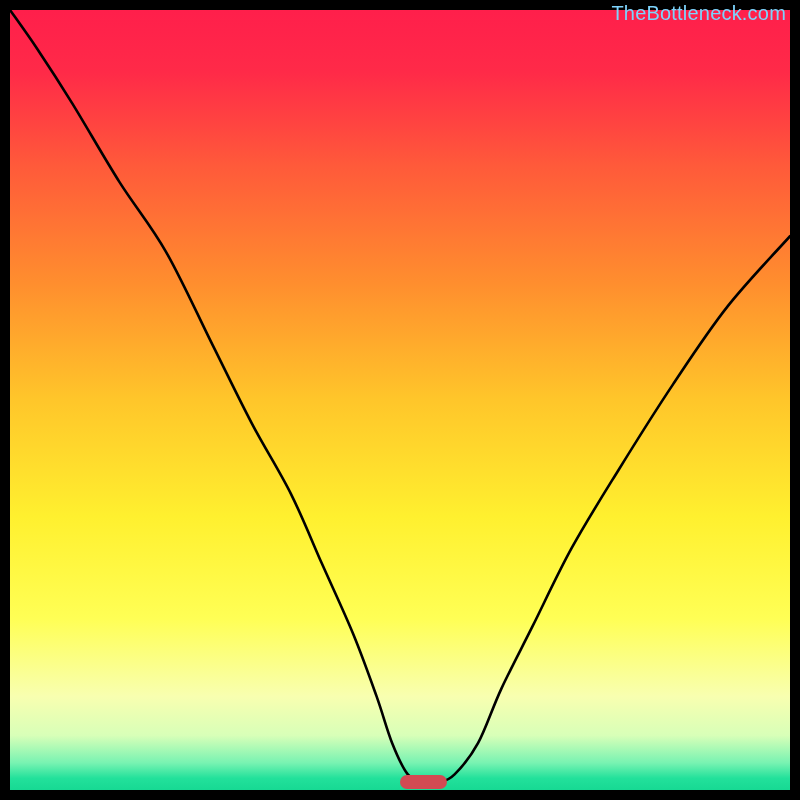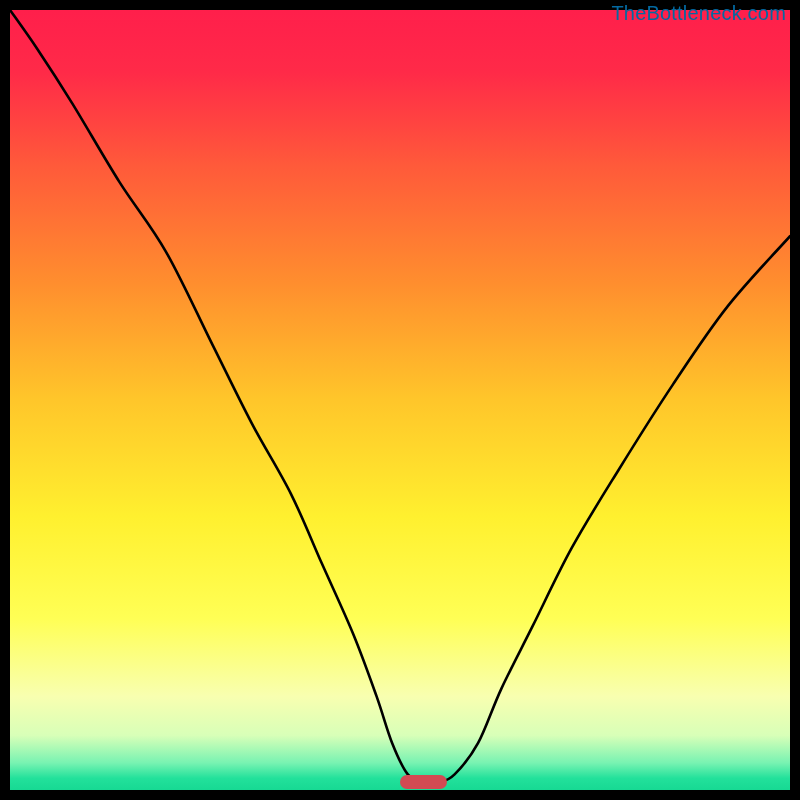--- a/index.html
+++ b/index.html
@@ -45,21 +45,21 @@
     height: 14px;
     border-radius: 7px;
     background: #d24a53;
   }
   .attribution {
     position: absolute;
     top: 2px;
     right: 14px;
     font-family: Arial, Helvetica, sans-serif;
     font-size: 20px;
-    color: #0369a1;
+    color: #7dd3fc;
     font-weight: 500;
     letter-spacing: 0.2px;
   }
 </style>
 </head>
 <body>
 
 <div class="frame">
   <div class="plot">
     <svg class="gradient" viewBox="0 0 780 780" preserveAspectRatio="none">

